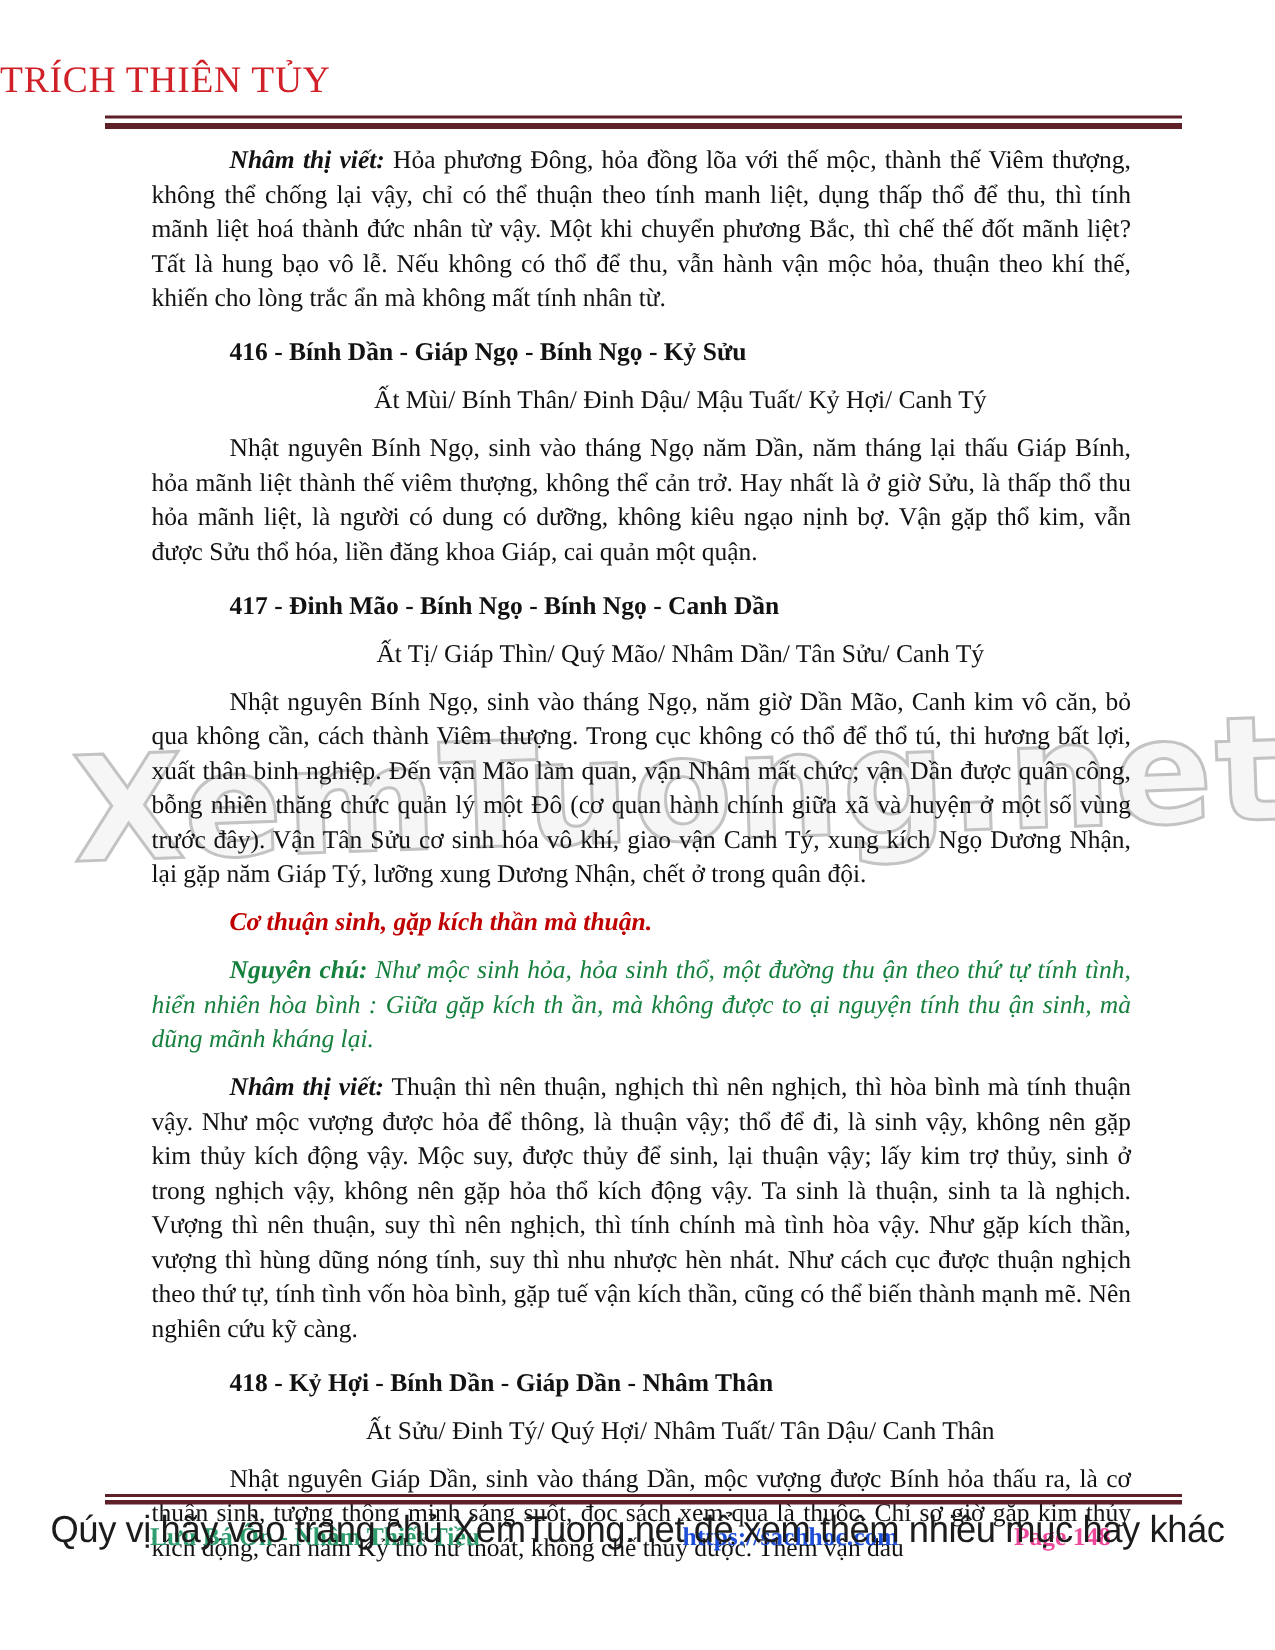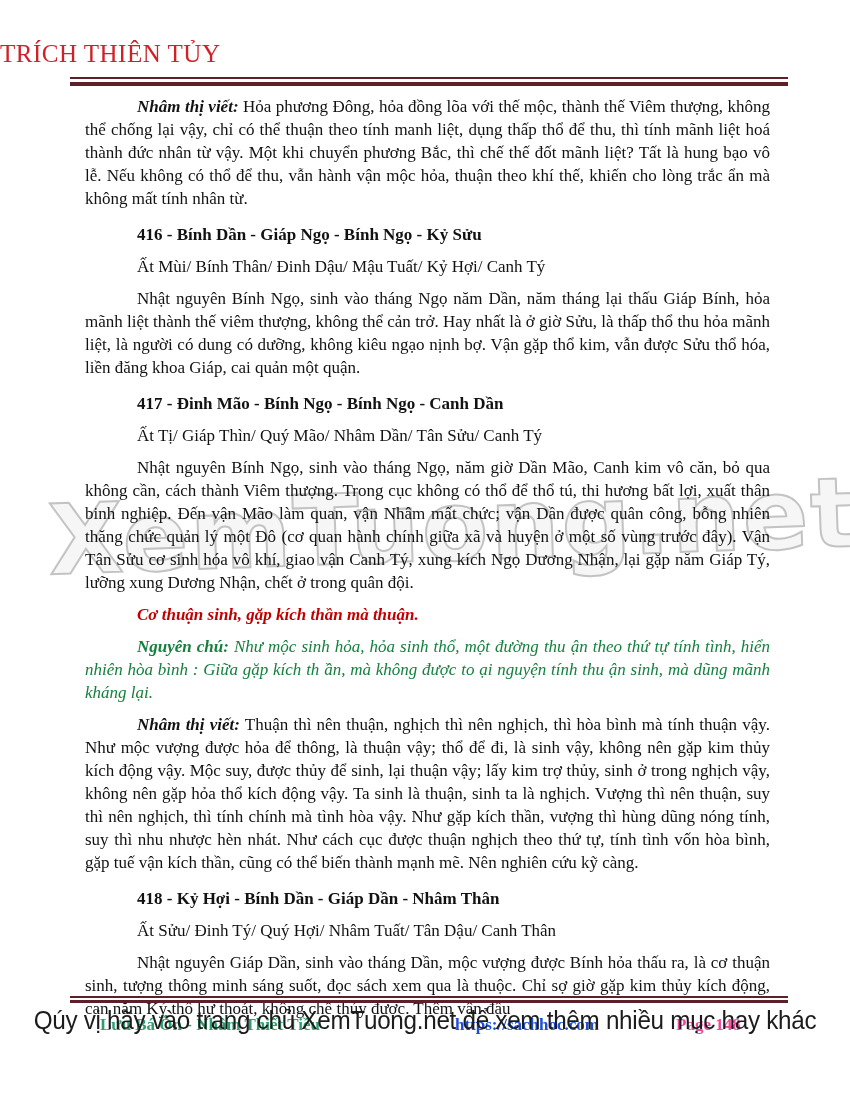--- a/index.html
+++ b/index.html
@@ -45,23 +45,23 @@
     border-bottom: 4px solid #5d2028;
   }
   .content {
     position: relative;
     z-index: 1;
     margin: 2px 80px 0 85px;
     font-size: 17px;
     line-height: 23px;
     text-align: justify;
   }
-  .content p { margin: 9px 0; text-indent: 52px; }
+  .content p { margin: 9px 16px; text-indent: 52px; }
   .content p.sec-heading { font-weight: bold; text-align: left; margin-top: 13px; }
-  .content p.pillars { text-align: left; }
+  .content p.pillars { text-align: center; }
   .lead { font-weight: bold; font-style: italic; }
   .red-note { color: #c00000; font-weight: bold; font-style: italic; text-align: left; }
   .blue-para { color: #15803d; font-style: italic; }
   .footer { position: absolute; left: 0; top: 996px; width: 850px; z-index: 2; }
   .footer-rule {
     margin: 0 62px 0 70px;
     height: 2px;
     border-top: 2px solid #5d2028;
     border-bottom: 3px solid #5d2028;
   }

